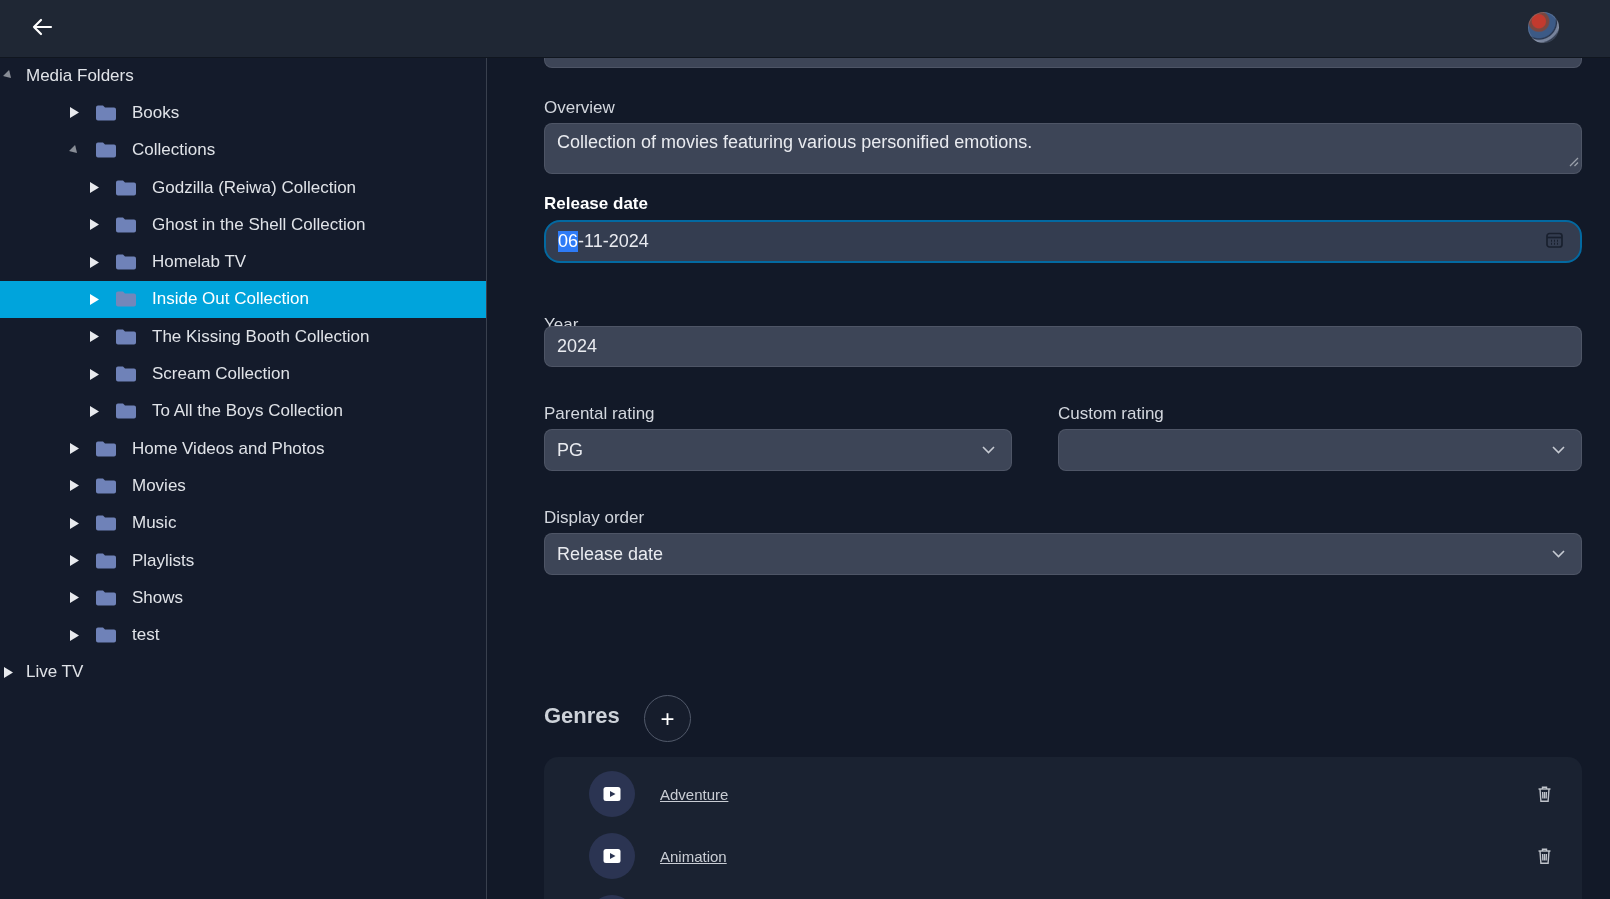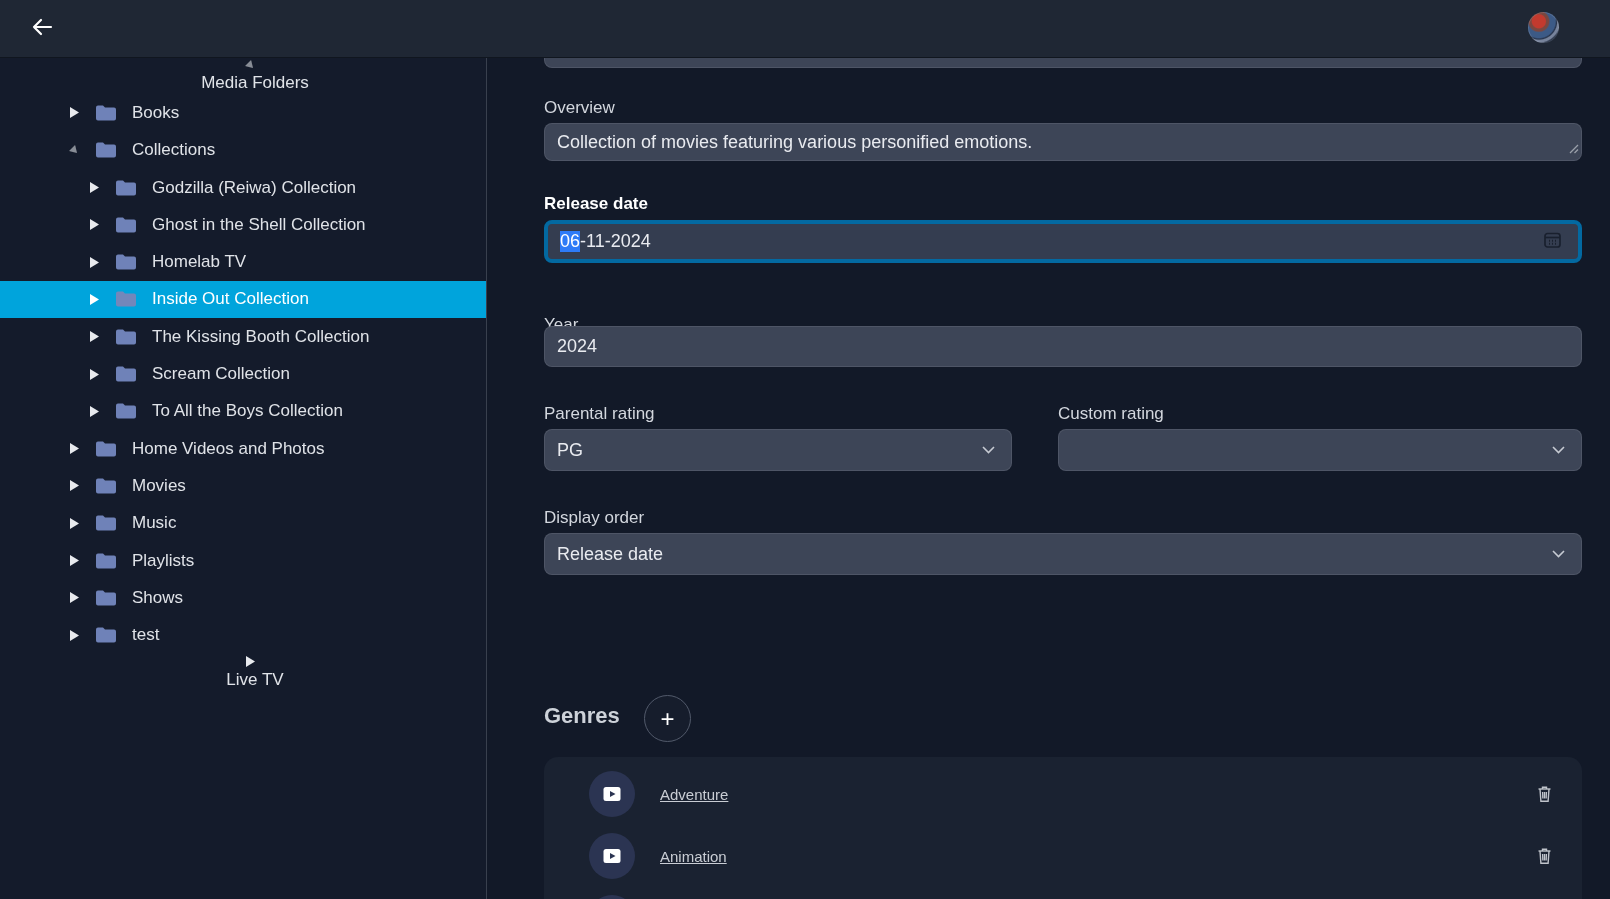--- a/index.html
+++ b/index.html
@@ -12,21 +12,21 @@
   .back-btn{margin-left:24px;width:36px;height:36px;display:flex;align-items:center;justify-content:center;
             cursor:pointer;border-radius:50%;}
   .avatar{position:absolute;right:51px;top:12px;width:31px;height:31px;border-radius:50%;
           background:radial-gradient(circle at 35% 30%, #c33a2e 0 22%, #7a4740 26% 33%, #3c5a86 38% 55%, #27344c 60%, #77839b 64% 70%, #202b3f 75%);
           box-shadow:inset 0 0 0 1px rgba(255,255,255,.12);overflow:hidden;}
 
   
   .sidebar{position:absolute;left:0;top:57px;bottom:0;width:486px;background:#141b2b;
            border-right:1px solid #39404e;z-index:10;}
   .trow{height:37.3px;display:flex;align-items:center;cursor:pointer;}
-  .trow.lvl0{padding-left:14px;flex-direction:column;}
+  .trow.lvl0{padding-left:0;}
   .trow.lvl1{padding-left:66px;}
   .trow.lvl2{padding-left:86px;}
   .trow.selected{background:#00a4dc;}
   .caret{width:16px;display:flex;align-items:center;justify-content:center;flex:0 0 16px;}
   .caret svg{display:block;}
   .caret.expanded svg{transform:rotate(45deg) scale(.8);opacity:.55;}
   .folder{width:22px;flex:0 0 22px;margin-left:13px;margin-right:15px;display:flex;align-items:center;}
   .tlabel{font-size:17px;color:#e0e3e8;white-space:nowrap;}
   .trow.lvl0 .tlabel{margin-left:10px;}
   .trow.selected .tlabel{color:#ffffff;}
@@ -37,26 +37,26 @@
 
   .field-label{position:absolute;left:0;font-size:17px;color:#d3d7de;}
   .field-label.strong{color:#ffffff;font-weight:600;}
 
   .box{background:#3d4557;border:1px solid rgba(255,255,255,.09);border-radius:8px;
        box-sizing:border-box;color:#e9ebf0;font-size:18px;font-family:"Liberation Sans",sans-serif;}
 
   .input-sliver{position:absolute;left:0;top:0;width:1038px;height:11px;border-top:none;
                 border-radius:0 0 8px 8px;}
 
-  .overview-wrap{position:absolute;left:0;top:66px;width:1038px;height:38px;}
+  .overview-wrap{position:absolute;left:0;top:66px;width:1038px;height:51px;}
   .overview-ta{width:100%;height:100%;resize:none;outline:none;padding:8px 12px 0 12px;display:block;}
   .resize-handle{position:absolute;right:3px;bottom:3px;pointer-events:none;}
 
   .date-input{position:absolute;left:0;top:163px;width:1038px;height:43px;
-              background:#343d50;border:4px solid #0369a1;border-radius:8px;box-sizing:border-box;
+              background:#343d50;border:2px solid #0369a1;border-radius:16px;box-sizing:border-box;
               display:flex;align-items:center;padding-left:12px;font-size:18px;color:#e9ebf0;cursor:text;}
   .sel-seg{background:#2e7bf7;color:#ffffff;}
   .cal-icon{position:absolute;right:16px;top:50%;transform:translateY(-50%);}
 
   .year-input{position:absolute;left:0;top:269px;width:1038px;height:41px;outline:none;padding:0 12px;}
 
   .select{position:absolute;height:42px;display:flex;align-items:center;padding:0 16px 0 12px;cursor:pointer;}
   .select .val{flex:1;white-space:nowrap;overflow:hidden;}
   .select .chev{flex:0 0 auto;margin-left:8px;display:flex;}
 

